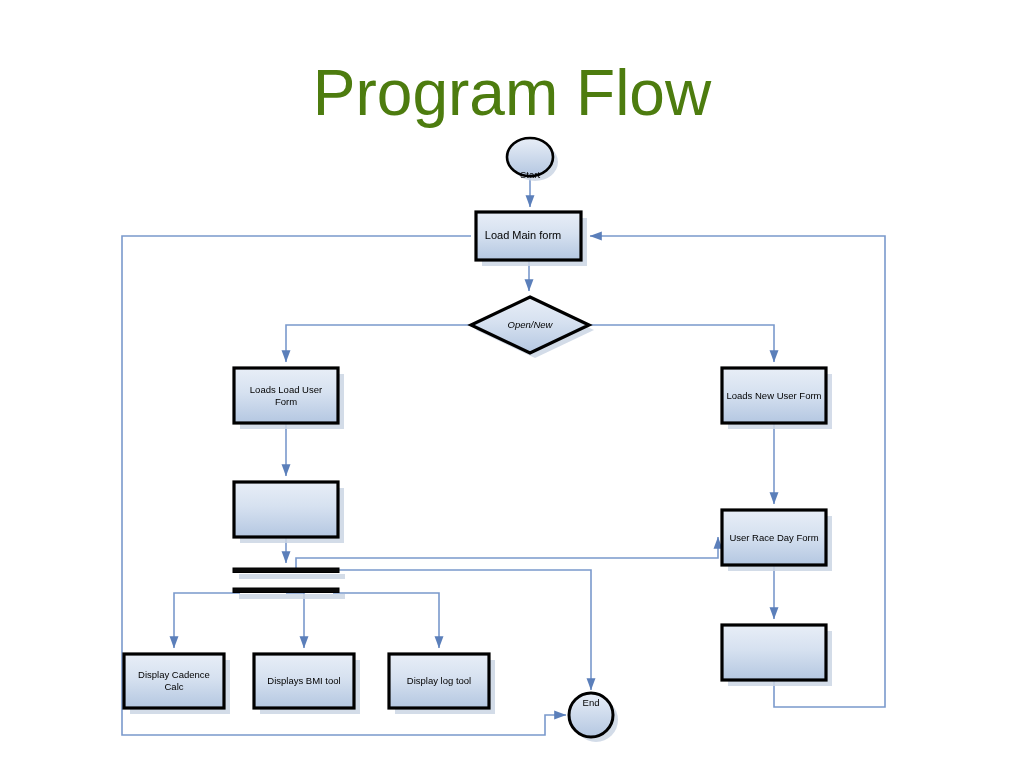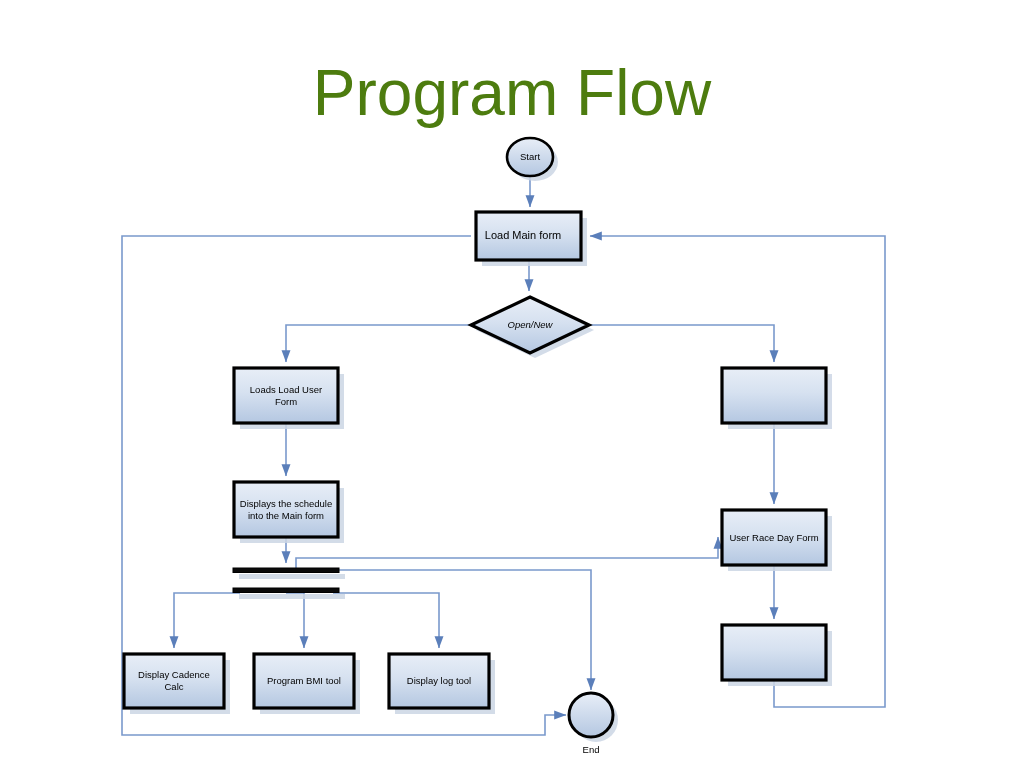--- a/index.html
+++ b/index.html
@@ -156,35 +156,35 @@
       <rect x="124" y="654" width="100" height="54" fill="url(#nodeGrad)" stroke="#000000" stroke-width="3.2"></rect>
 
       <rect x="254" y="654" width="100" height="54" fill="url(#nodeGrad)" stroke="#000000" stroke-width="3.2"></rect>
 
       <rect x="389" y="654" width="100" height="54" fill="url(#nodeGrad)" stroke="#000000" stroke-width="3.2"></rect>
 
       <circle cx="591" cy="715" r="22" fill="url(#ovalGrad)" stroke="#000000" stroke-width="3"></circle>
     </g>
   </svg>
 
-  <div class="node-label small" style="left:507px; top:146px; width:46px; height:22px;text-align:right;">Start</div>
+  <div class="node-label small" style="left:507px; top:164px; width:46px; height:22px;text-align:right;">Start</div>
 
   <div class="node-label" style="left:478px; top:214px; width:90px; height:44px;">Load Main form</div>
 
   <div class="node-label small" style="left:491px; top:314px; width:78px; height:22px;font-style:italic;">Open/New</div>
 
   <div class="node-label small" style="left:238px; top:372px; width:96px; height:47px;">Loads Load User Form</div>
 
+  <div class="node-label small" style="left:726px; top:372px; width:96px; height:47px;">Loads New User Form</div>
 
-  <div class="node-label small" style="left:238px; top:486px; width:96px; height:47px;">Displays the schedule into the Main form</div>
 
   <div class="node-label small" style="left:726px; top:514px; width:96px; height:47px;">User Race Day Form</div>
 
 
   <div class="node-label small" style="left:128px; top:658px; width:92px; height:46px;">Display Cadence Calc</div>
 
-  <div class="node-label small" style="left:258px; top:658px; width:92px; height:46px;">Program BMI tool</div>
+  <div class="node-label small" style="left:258px; top:658px; width:92px; height:46px;">Displays BMI tool</div>
 
   <div class="node-label small" style="left:393px; top:658px; width:92px; height:46px;">Display log tool</div>
 
-  <div class="node-label small" style="left:569px; top:739px; width:44px; height:22px;">End</div>
+  <div class="node-label small" style="left:569px; top:692px; width:44px; height:22px;">End</div>
 
 </div>
 
 </body></html>

